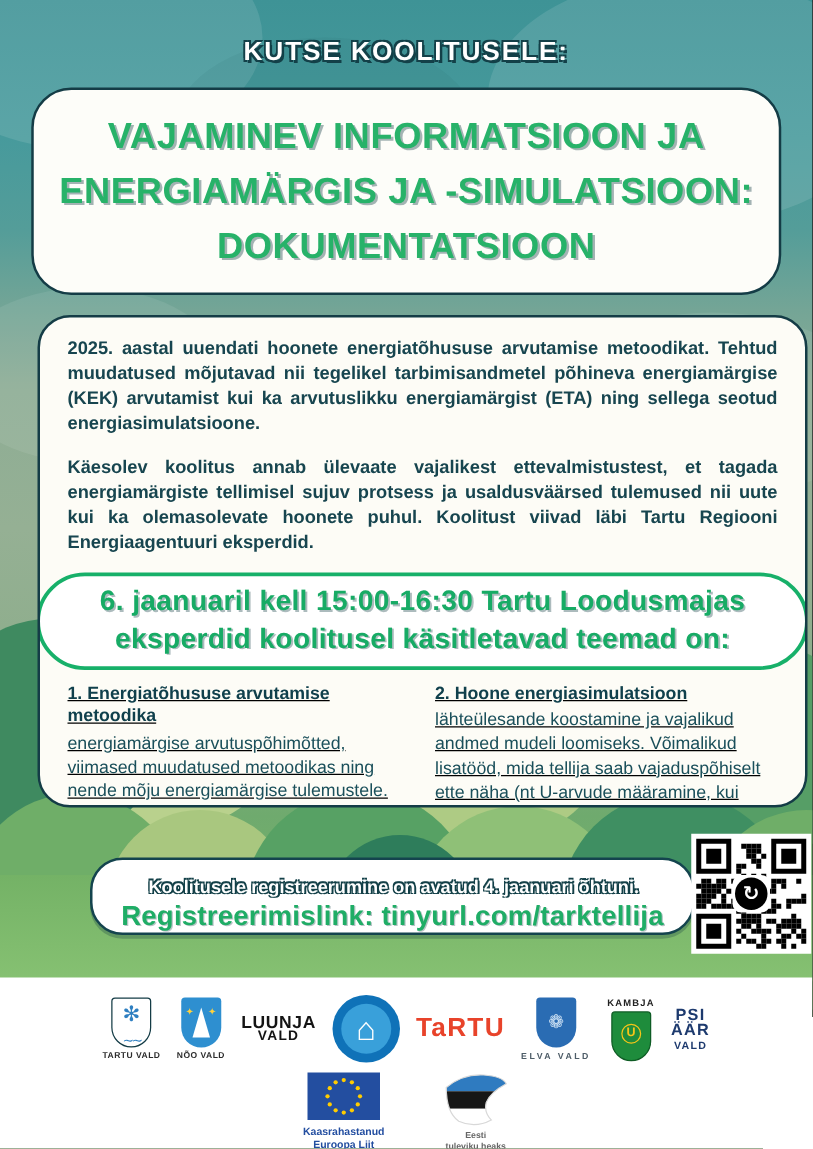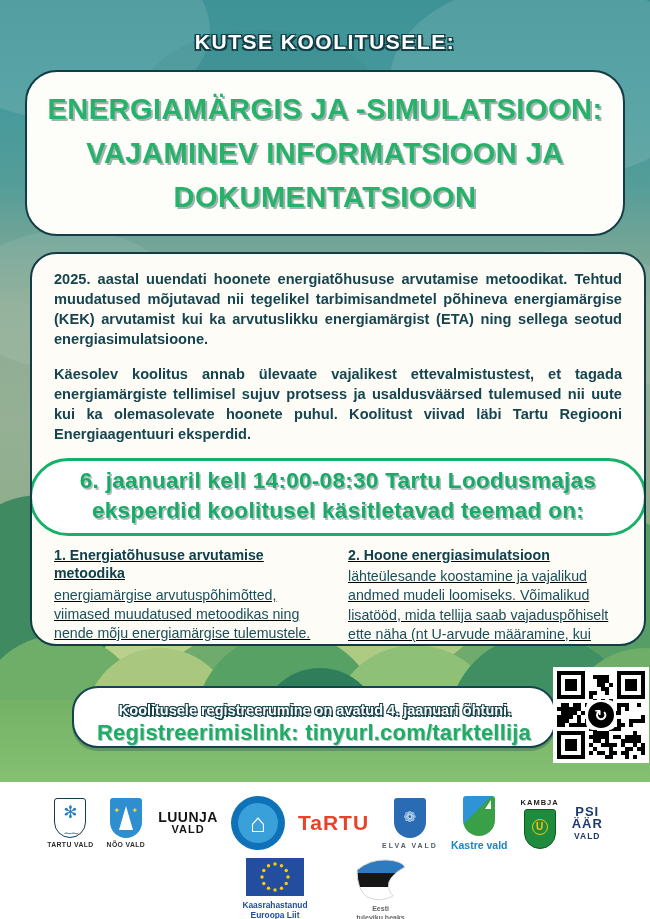--- a/index.html
+++ b/index.html
@@ -166,31 +166,31 @@
   <div class="bush" style="left:195px;top:632px;width:185px;height:185px;background:#57a164;"></div>
   <div class="bush" style="left:330px;top:645px;width:170px;height:170px;background:#8fc077;"></div>
   <div class="bush" style="left:448px;top:634px;width:185px;height:185px;background:#3f8f62;"></div>
   <div class="bush" style="left:565px;top:648px;width:160px;height:160px;background:#6fae68;"></div>
   <div class="bush" style="left:260px;top:668px;width:120px;height:120px;background:#2e7d5b;"></div>
   <div class="ground"></div>
 
   <div class="kicker">KUTSE KOOLITUSELE:</div>
 
   <div class="title-box">
+    <span class="title-line">VAJAMINEV INFORMATSIOON JA</span>
     <span class="title-line">ENERGIAMÄRGIS JA -SIMULATSIOON:</span>
-    <span class="title-line">VAJAMINEV INFORMATSIOON JA</span>
     <span class="title-line">DOKUMENTATSIOON</span>
   </div>
 
   <div class="card">
     <p class="para">2025. aastal uuendati hoonete energiatõhususe arvutamise metoodikat. Tehtud muudatused mõjutavad nii tegelikel tarbimisandmetel põhineva energiamärgise (KEK) arvutamist kui ka arvutuslikku energiamärgist (ETA) ning sellega seotud energiasimulatsioone.</p>
     <p class="para">Käesolev koolitus annab ülevaate vajalikest ettevalmistustest, et tagada energiamärgiste tellimisel sujuv protsess ja usaldusväärsed tulemused nii uute kui ka olemasolevate hoonete puhul. Koolitust viivad läbi Tartu Regiooni Energiaagentuuri eksperdid.</p>
 
     <div class="pill-banner">
-      <span class="pill-line">6. jaanuaril kell 14:00-08:30 Tartu Loodusmajas</span>
+      <span class="pill-line">6. jaanuaril kell 15:00-16:30 Tartu Loodusmajas</span>
       <span class="pill-line">eksperdid koolitusel käsitletavad teemad on:</span>
     </div>
 
     <div class="topics">
       <div class="topic">
         <div class="topic-heading">1. Energiatõhususe arvutamise metoodika</div>
         <div class="topic-body">energiamärgise arvutuspõhimõtted, viimased muudatused metoodikas ning nende mõju energiamärgise tulemustele.</div>
       </div>
       <div class="topic">
         <div class="topic-heading">2. Hoone energiasimulatsioon</div>
@@ -394,26 +394,20 @@
       <div class="tartu-city-text">TaRTU</div>
     </div>
 
     <div class="logo">
       <div class="shield elva-shield">
         <span class="glyph elva-orn" style="top:10px;"></span>
       </div>
       <div class="elva-label">ELVA VALD</div>
     </div>
 
-    <div class="logo">
-      <div class="shield kastre-shield">
-        <span class="kastre-sail"></span>
-      </div>
-      <div class="kastre-label">Kastre vald</div>
-    </div>
 
     <div class="logo">
       <div class="kambja-label">KAMBJA</div>
       <div class="shield kambja-shield">
         <span class="kambja-fork"></span>
       </div>
     </div>
 
     <div class="logo peipsi">
       <div class="peipsi-mono">PSI</div>

